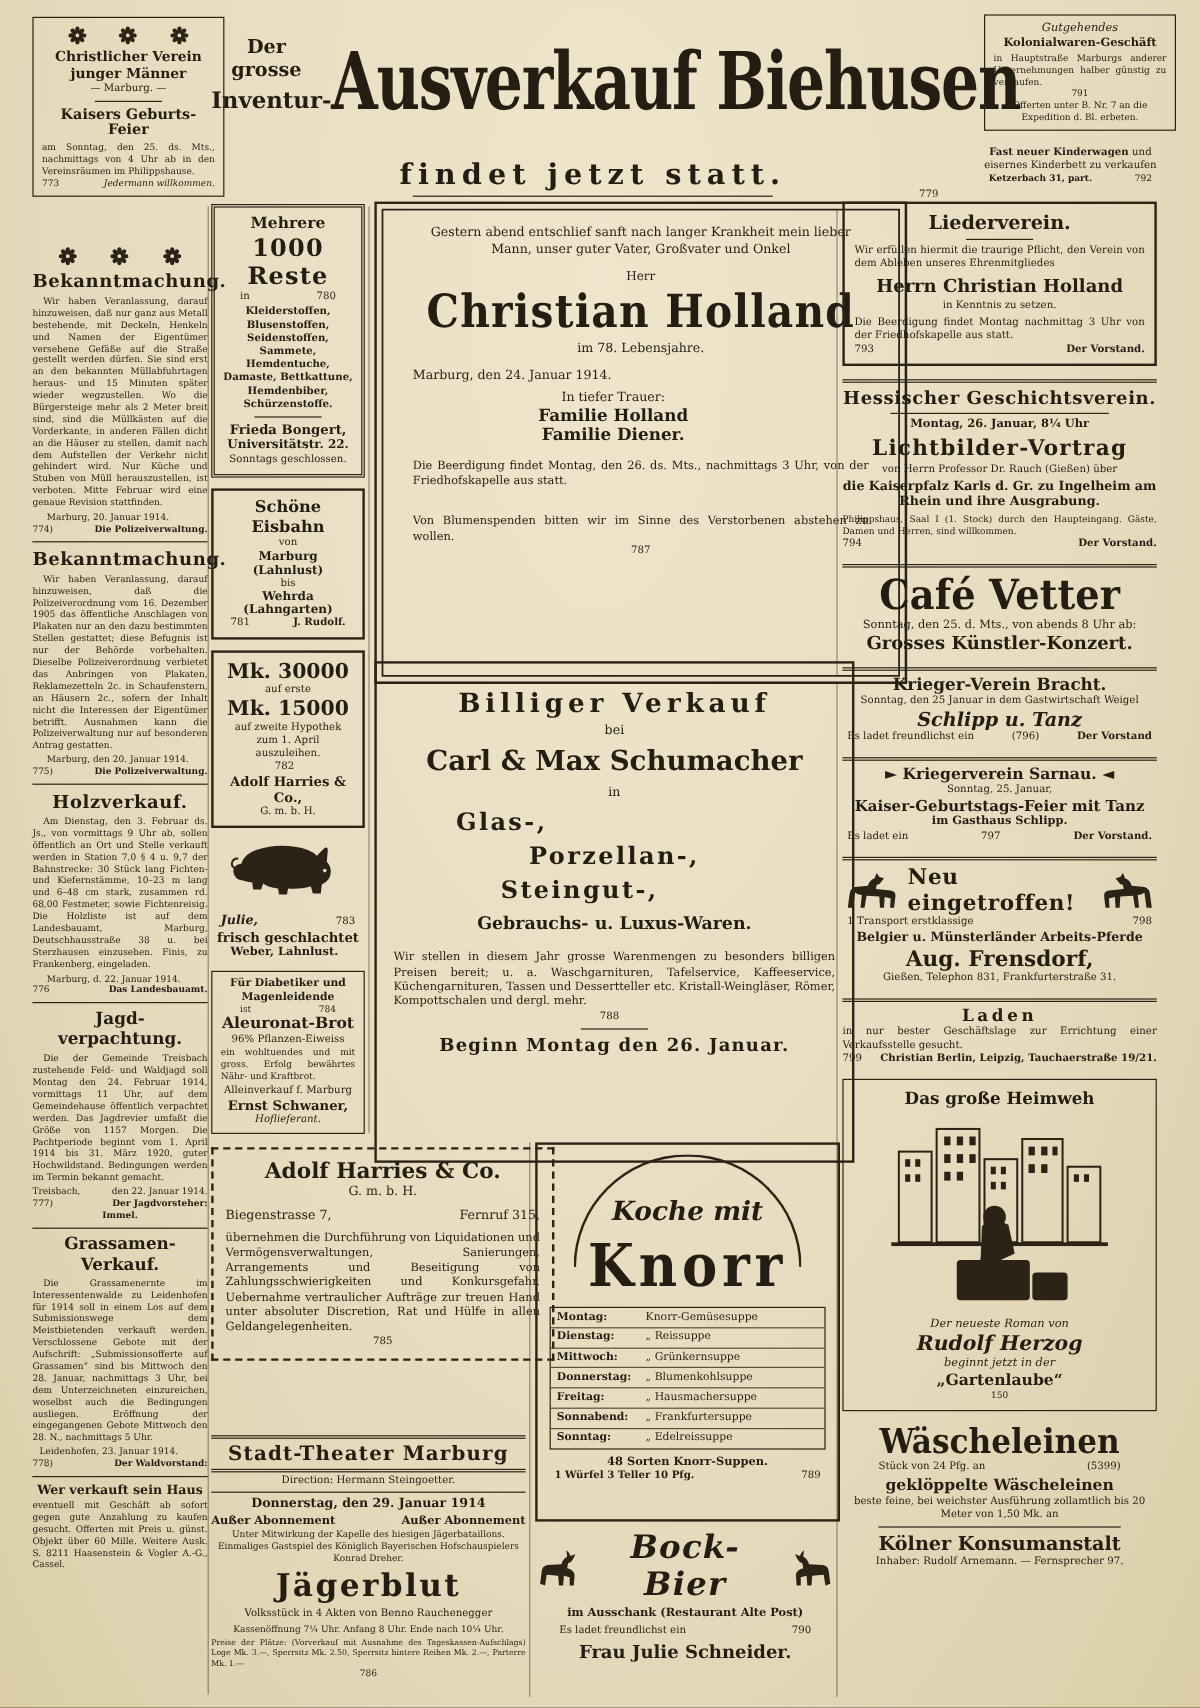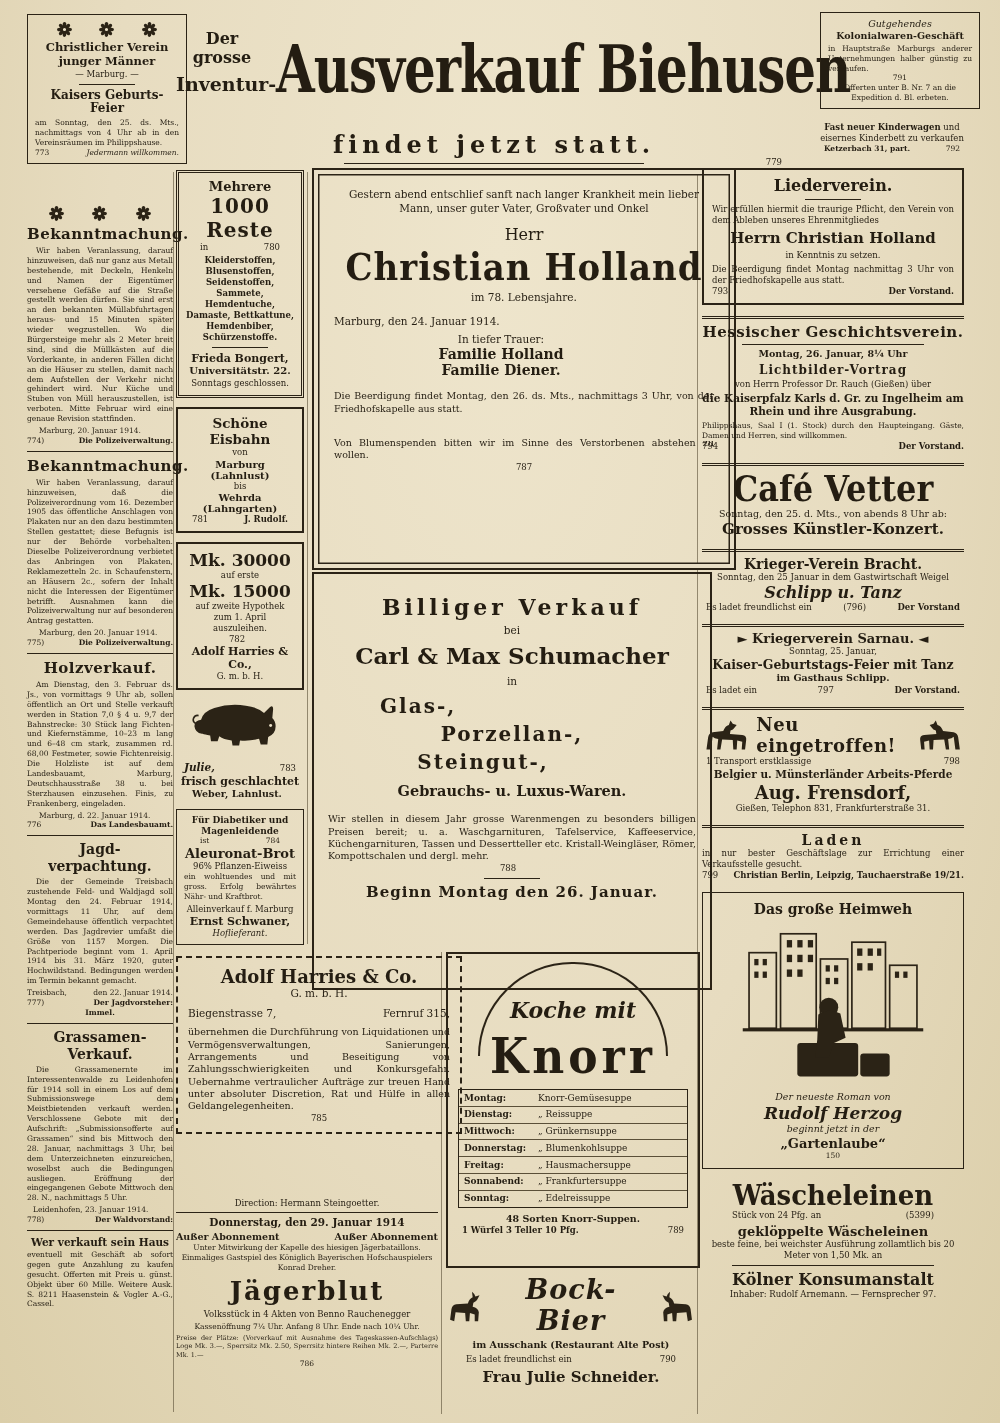--- a/index.html
+++ b/index.html
@@ -15,21 +15,21 @@
   .ctr{text-align:center}
   .rgt{text-align:center}
   .jst{text-align:justify}
   .b{font-weight:bold}
   .it{font-style:italic}
   .t6{font-size:6.5px;line-height:1.3}
   .t7{font-size:7.5px;line-height:1.32}
   .t8{font-size:8.5px;line-height:1.3}
   .t9{font-size:9.5px;line-height:1.3}
   .t10{font-size:10.5px;line-height:1.3}
-  .t11{font-size:16px;line-height:1.25}
+  .t11{font-size:10px;line-height:1.25}
   .ind{text-indent:9px}
   .blk{display:block}
   .rule{border:none;border-top:1px solid #2b2316;margin:5px 0}
   .rule2{border:none;border-top:3px double #2b2316;margin:4px 0}
   .srule{border:none;border-top:1px solid #2b2316;margin:4px auto;width:56px}
   .numsig{display:flex;justify-content:space-between;align-items:baseline}
   .vrule{width:1px;background:#4a4028;opacity:.55}
   .nhd{font-weight:bold;text-align:center;font-size:15px;margin:2px 0 3px;letter-spacing:.5px}
   .nhd2{font-weight:bold;text-align:center;font-size:14px;margin:0 0 1px}
   .rosette-row{display:flex;justify-content:space-around;align-items:center;padding:1px 8px}
@@ -39,21 +39,21 @@
     transform:scale(1.04,1.38);transform-origin:left center;letter-spacing:-1px}
   .mast-sub{font-weight:bold;font-size:24px;letter-spacing:5px;text-align:center}
   .knorr-arch{width:186px;height:92px;margin:8px auto 0;border:2px solid #2b2316;border-bottom:none;
     border-radius:96px 96px 0 0;display:flex;align-items:center;justify-content:center}
   .knorr-brand{text-align:center;font-size:44px;font-weight:bold;letter-spacing:4px;margin-top:-26px;
     transform:scaleY(1.12)}
   .knorr-row{display:flex;font-size:9px;line-height:1.2;border-top:1px solid #5a4f38;padding:2.5px 5px}
   .knorr-row:first-child{border-top:none}
   .kday{width:74px;font-weight:bold}
   .obit{border:2px solid #2b2316;box-shadow:inset 0 0 0 4px #e9dfc6,inset 0 0 0 5.5px #2b2316;
-    padding:18px 20px}
+    padding:18px 30px}
   .th-title{font-weight:bold;font-size:16.5px;text-align:center;letter-spacing:1px;
     border-top:3px double #2b2316;border-bottom:3px double #2b2316;padding:3px 0}
   .flexsb{display:flex;justify-content:space-between;align-items:baseline}
 </style>
 </head>
 <body>
 
 <svg width="0" height="0" style="position:absolute" aria-hidden="true">
   <defs>
     <g id="sym-rosette">
@@ -305,21 +305,21 @@
     <div class="rgt" style="padding-right:46px;margin-top:4px">
       <div class="t10">In tiefer Trauer:</div>
       <div class="b" style="font-size:14px">Familie Holland</div>
       <div class="b" style="font-size:14px">Familie Diener.</div>
     </div>
     <div class="t9 jst" style="margin-top:12px">Die Beerdigung findet Montag, den 26. ds. Mts., nachmittags 3 Uhr, von der Friedhofskapelle aus statt.</div>
     <div class="t9 jst" style="margin-top:22px">Von Blumenspenden bitten wir im Sinne des Verstorbenen abstehen zu wollen.</div>
     <div class="rgt t8">787</div>
   </div>
 
-  <div class="abs bx2" style="left:312px;top:572px;width:380px;height:402px">
+  <div class="abs bx2" style="left:312px;top:551px;width:380px;height:402px">
     <div class="ctr b" style="font-size:22px;letter-spacing:4px;margin-top:14px">Billiger Verkauf</div>
     <div class="ctr t10" style="margin-top:4px">bei</div>
     <div class="ctr b" style="font-size:23px;margin-top:4px">Carl &amp; Max Schumacher</div>
     <div class="ctr t10" style="margin-top:6px">in</div>
     <div class="b" style="font-size:20px;letter-spacing:2px;padding-left:58px;margin-top:6px">Glas-,</div>
     <div class="b ctr" style="font-size:20px;letter-spacing:2px;margin-top:4px">Porzellan-,</div>
     <div class="b rgt" style="font-size:20px;letter-spacing:2px;padding-right:58px;margin-top:4px">Steingut-,</div>
     <div class="b ctr" style="font-size:14.5px;margin-top:8px">Gebrauchs- u. Luxus-Waren.</div>
     <div class="t9 jst" style="margin-top:14px;padding:0 6px">Wir stellen in diesem Jahr grosse Warenmengen zu besonders billigen Preisen bereit; u. a. Waschgarnituren, Tafelservice, Kaffeeservice, Küchengarnituren, Tassen und Dessertteller etc. Kristall-Weingläser, Römer, Kompottschalen und dergl. mehr.</div>
     <div class="rgt t8" style="padding-right:8px">788</div>
@@ -332,20 +332,21 @@
     <div class="ctr t10">G. m. b. H.</div>
     <div class="flexsb t10" style="margin-top:6px">
       <span>Biegenstrasse 7,</span>
       <span>Fernruf 315,</span>
     </div>
     <div class="t9 jst" style="margin-top:6px">übernehmen die Durchführung von Liquidationen und Vermögensverwaltungen, Sanierungen, Arrangements und Beseitigung von Zahlungsschwierigkeiten und Konkursgefahr. Uebernahme vertraulicher Aufträge zur treuen Hand unter absoluter Discretion, Rat und Hülfe in allen Geldangelegenheiten.</div>
     <div class="rgt t8">785</div>
   </div>
 
   <div class="abs" style="left:176px;top:1196px;width:262px">
+    <div class="th-title">Stadt-Theater Marburg</div>
     <div class="ctr t8" style="margin-top:2px">Direction: Hermann Steingoetter.</div>
     <hr class="rule" style="margin:3px 0">
     <div class="ctr b t10">Donnerstag, den 29. Januar 1914</div>
     <div class="flexsb b t9" style="margin-top:1px">
       <span>Außer Abonnement</span>
       <span>Außer Abonnement</span>
     </div>
     <div class="ctr t7">Unter Mitwirkung der Kapelle des hiesigen Jägerbataillons.</div>
     <div class="ctr t7">Einmaliges Gastspiel des Königlich Bayerischen Hofschauspielers Konrad Dreher.</div>
     <div class="ctr b" style="font-size:26px;letter-spacing:2px;margin:3px 0">Jägerblut</div>
@@ -428,21 +429,21 @@
         <span>793</span>
         <span class="b">Der Vorstand.</span>
       </div>
     </div>
 
     <div class="ctr" style="margin-bottom:11px">
       <hr class="rule2">
       <div class="b" style="font-size:15px;letter-spacing:.5px">Hessischer Geschichtsverein.</div>
       <hr class="rule" style="margin:3px 40px">
       <div class="b t9">Montag, 26. Januar, 8¼ Uhr</div>
-      <div class="b" style="font-size:12px;letter-spacing:1px;margin:2px 0">Lichtbilder-Vortrag</div>
+      <div class="b" style="font-size:18px;letter-spacing:1px;margin:2px 0">Lichtbilder-Vortrag</div>
       <div class="t8">von Herrn Professor Dr. Rauch (Gießen) über</div>
       <div class="b t10" style="margin:2px 0">die Kaiserpfalz Karls d. Gr. zu Ingelheim am Rhein und ihre Ausgrabung.</div>
       <div class="t7 jst">Philippshaus, Saal I (1. Stock) durch den Haupteingang. Gäste, Damen und Herren, sind willkommen.</div>
       <div class="numsig t8">
         <span>794</span>
         <span class="b">Der Vorstand.</span>
       </div>
     </div>
 
     <div class="ctr" style="margin-bottom:11px">

